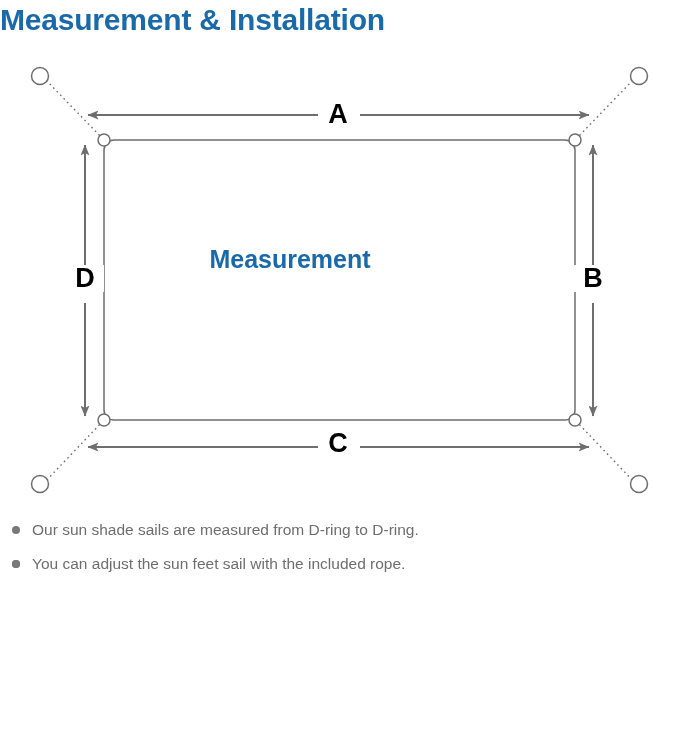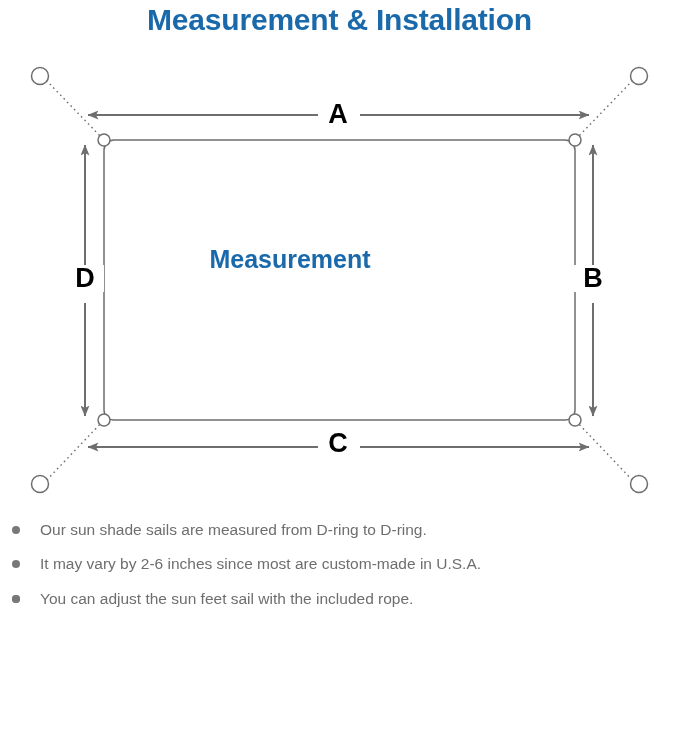--- a/index.html
+++ b/index.html
@@ -15,21 +15,20 @@
     overflow: hidden;
   }
 
   #page-title {
     position: absolute;
     left: 0;
     top: 0;
     width: 679px;
     height: 44px;
     line-height: 40px;
-    text-align: center;
     font-size: 30px;
     font-weight: bold;
     color: #1a6aab;
     letter-spacing: -0.2px;
   }
 
   #diagram-wrap {
     position: absolute;
     left: 0;
     top: 44px;
@@ -75,21 +74,21 @@
     position: absolute;
     left: 0;
     top: 519px;
     width: 679px;
     padding: 0;
     margin: 0;
     list-style: none;
   }
   .note-item {
     position: relative;
-    padding-left: 40px;
+    padding-left: 32px;
     padding-right: 6px;
     margin-bottom: 13px;
     font-size: 15.5px;
     line-height: 1.38;
     color: #6e6e6e;
   }
   .note-bullet {
     position: absolute;
     left: 12px;
     top: 7px;
@@ -154,22 +153,18 @@
   <div id="dim-d" class="dim-label">D</div>
 </div>
 
 <ul id="notes-list">
   <li class="note-item">
     <span class="note-bullet"></span>
     <span>Our sun shade sails are measured from D-ring to D-ring.</span>
   </li>
   <li class="note-item">
     <span class="note-bullet"></span>
-    <span>It may vary by 2-6 inches since most are custom-made in U.S.A.</span>
-  </li>
-  <li class="note-item">
-    <span class="note-bullet"></span>
   </li>
   <li class="note-item">
     <span class="note-bullet"></span>
     <span>You can adjust the sun feet sail with the included rope.</span>
   </li>
 </ul>
 
 </body></html>

